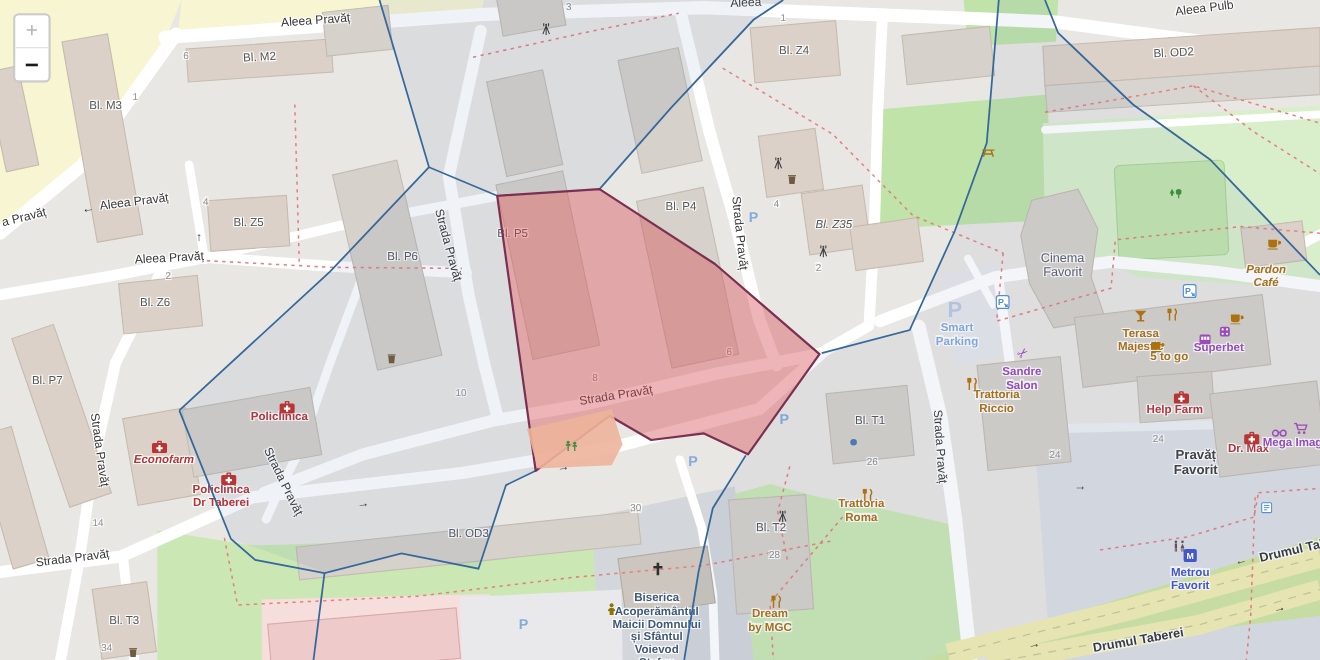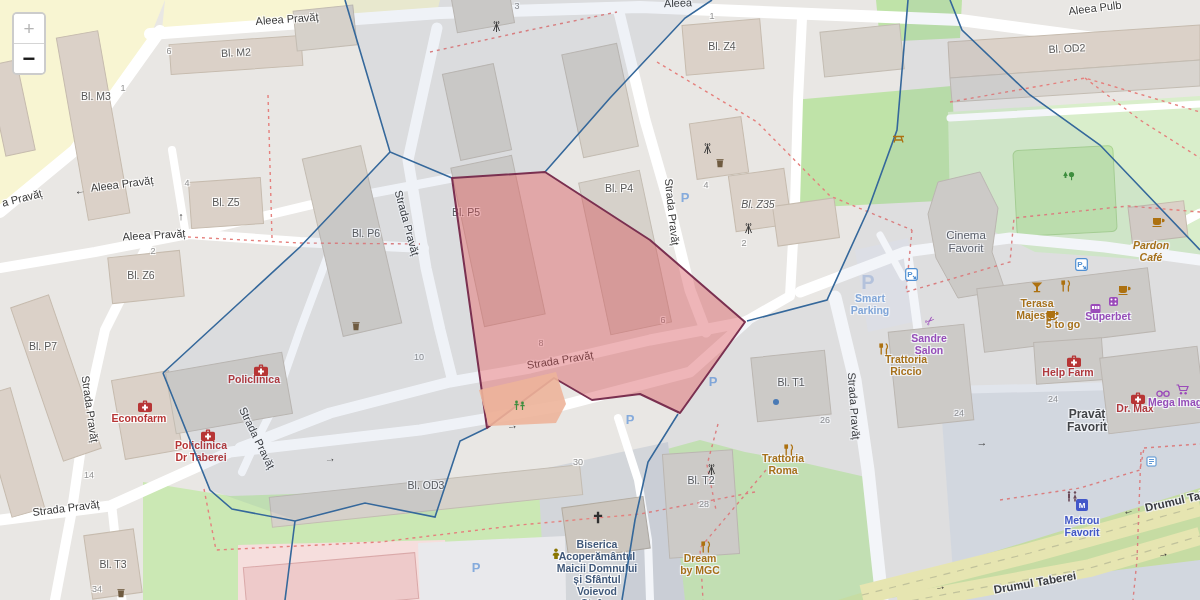--- a/index.html
+++ b/index.html
@@ -190,21 +190,21 @@
       <div class="lbl bldg" style="left: 426px; top: 486px; transform: translate(-50%, -50%) rotate(0deg);">Bl. OD3</div>
       <div class="lbl bldg" style="left: 1067px; top: 49px; transform: translate(-50%, -50%) rotate(-3deg);">Bl. OD2</div>
       <div class="lbl place" style="left: 966px; top: 242px; transform: translate(-50%, -50%) rotate(0deg);">
         <div>Cinema</div>
         <div>Favorit</div>
       </div>
       <div class="lbl place piateta" style="left: 1087px; top: 421px; transform: translate(-50%, -50%) rotate(0deg);">
         <div>Pravăț</div>
         <div>Favorit</div>
       </div>
-      <div class="lbl poi red" style="left: 139px; top: 419px; transform: translate(-50%, -50%) rotate(0deg);">
+      <div class="lbl poi red" style="left: 149px; top: 419px; transform: translate(-50%, -50%) rotate(0deg); font-style: italic;">
         <div>Econofarm</div>
       </div>
       <div class="lbl poi red" style="left: 254px; top: 380px; transform: translate(-50%, -50%) rotate(0deg);">
         <div>Policlinica</div>
       </div>
       <div class="lbl poi red" style="left: 201px; top: 452px; transform: translate(-50%, -50%) rotate(0deg);">
         <div>Policlinica</div>
         <div>Dr Taberei</div>
       </div>
       <div class="lbl poi red" style="left: 1068px; top: 373px; transform: translate(-50%, -50%) rotate(0deg);">
@@ -268,21 +268,21 @@
       <div class="lbl num" style="left: 153px; top: 251px; transform: translate(-50%, -50%) rotate(0deg);">2</div>
       <div class="lbl num" style="left: 517px; top: 6px; transform: translate(-50%, -50%) rotate(0deg);">3</div>
       <div class="lbl num" style="left: 712px; top: 16px; transform: translate(-50%, -50%) rotate(0deg);">1</div>
       <div class="lbl num" style="left: 706px; top: 185px; transform: translate(-50%, -50%) rotate(0deg);">4</div>
       <div class="lbl num" style="left: 744px; top: 243px; transform: translate(-50%, -50%) rotate(0deg);">2</div>
       <div class="lbl num" style="left: 419px; top: 357px; transform: translate(-50%, -50%) rotate(0deg);">10</div>
       <div class="lbl num" style="left: 541px; top: 343px; transform: translate(-50%, -50%) rotate(0deg);">8</div>
       <div class="lbl num" style="left: 663px; top: 320px; transform: translate(-50%, -50%) rotate(0deg);">6</div>
       <div class="lbl num" style="left: 578px; top: 462px; transform: translate(-50%, -50%) rotate(0deg);">30</div>
       <div class="lbl num" style="left: 704px; top: 504px; transform: translate(-50%, -50%) rotate(0deg);">28</div>
-      <div class="lbl num" style="left: 793px; top: 420px; transform: translate(-50%, -50%) rotate(0deg); margin-left: 32px;">26</div>
+      <div class="lbl num" style="left: 793px; top: 420px; transform: translate(-50%, -50%) rotate(0deg);">26</div>
       <div class="lbl num" style="left: 959px; top: 413px; transform: translate(-50%, -50%) rotate(0deg);">24</div>
       <div class="lbl num" style="left: 1053px; top: 399px; transform: translate(-50%, -50%) rotate(0deg);">24</div>
       <div class="lbl num" style="left: 97px; top: 589px; transform: translate(-50%, -50%) rotate(0deg);">34</div>
       <div class="lbl num" style="left: 89px; top: 475px; transform: translate(-50%, -50%) rotate(0deg);">14</div>
       <div class="lbl pletter" style="left: 630px; top: 420px; transform: translate(-50%, -50%) rotate(0deg);">P</div>
       <div class="lbl pletter" style="left: 713px; top: 382px; transform: translate(-50%, -50%) rotate(0deg);">P</div>
       <div class="lbl pletter" style="left: 685px; top: 198px; transform: translate(-50%, -50%) rotate(0deg);">P</div>
       <div class="lbl pletter" style="left: 476px; top: 568px; transform: translate(-50%, -50%) rotate(0deg);">P</div>
       <div class="lbl pletter faint" style="left: 868px; top: 282px; transform: translate(-50%, -50%) rotate(0deg);">P</div>
     </div>

